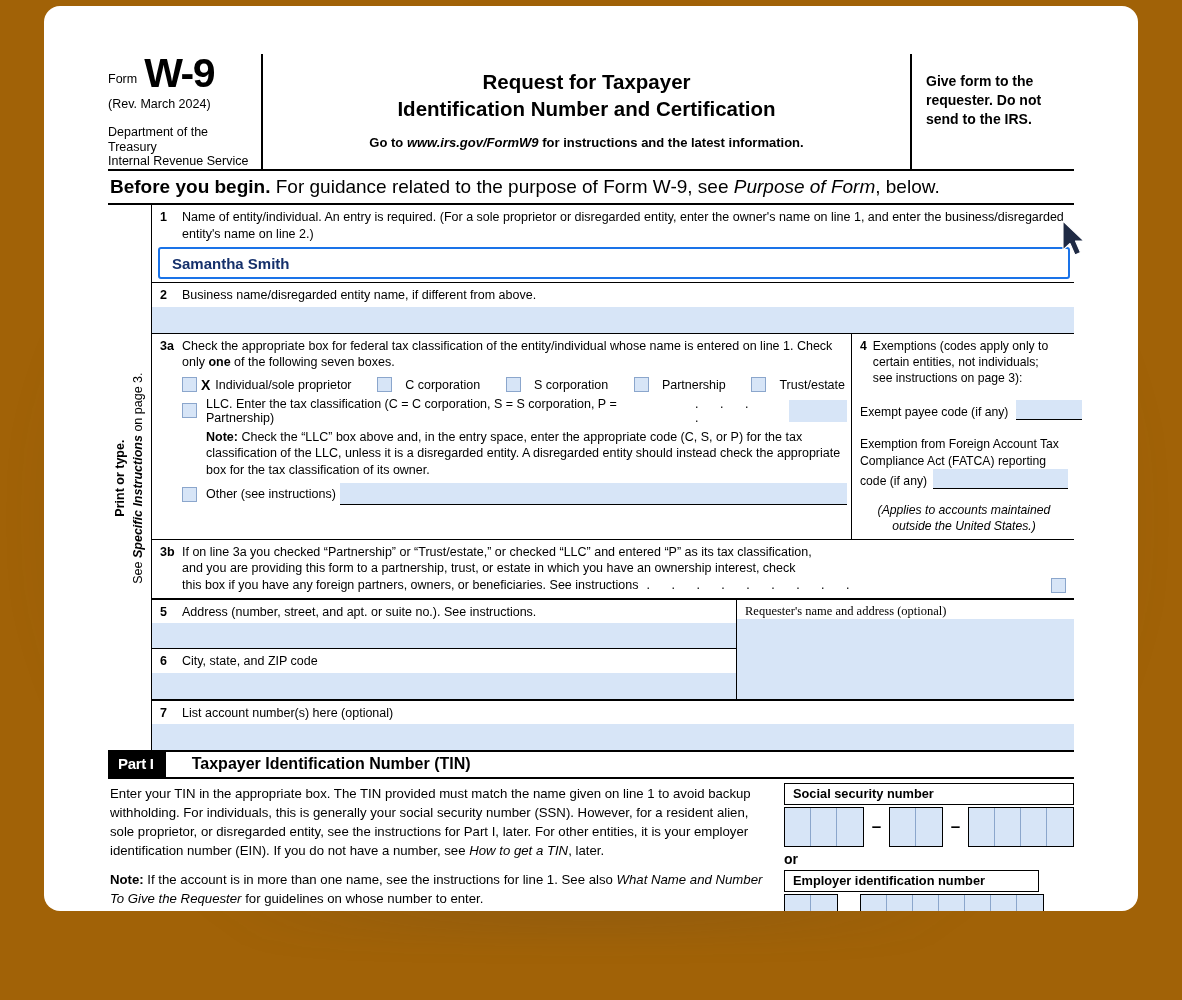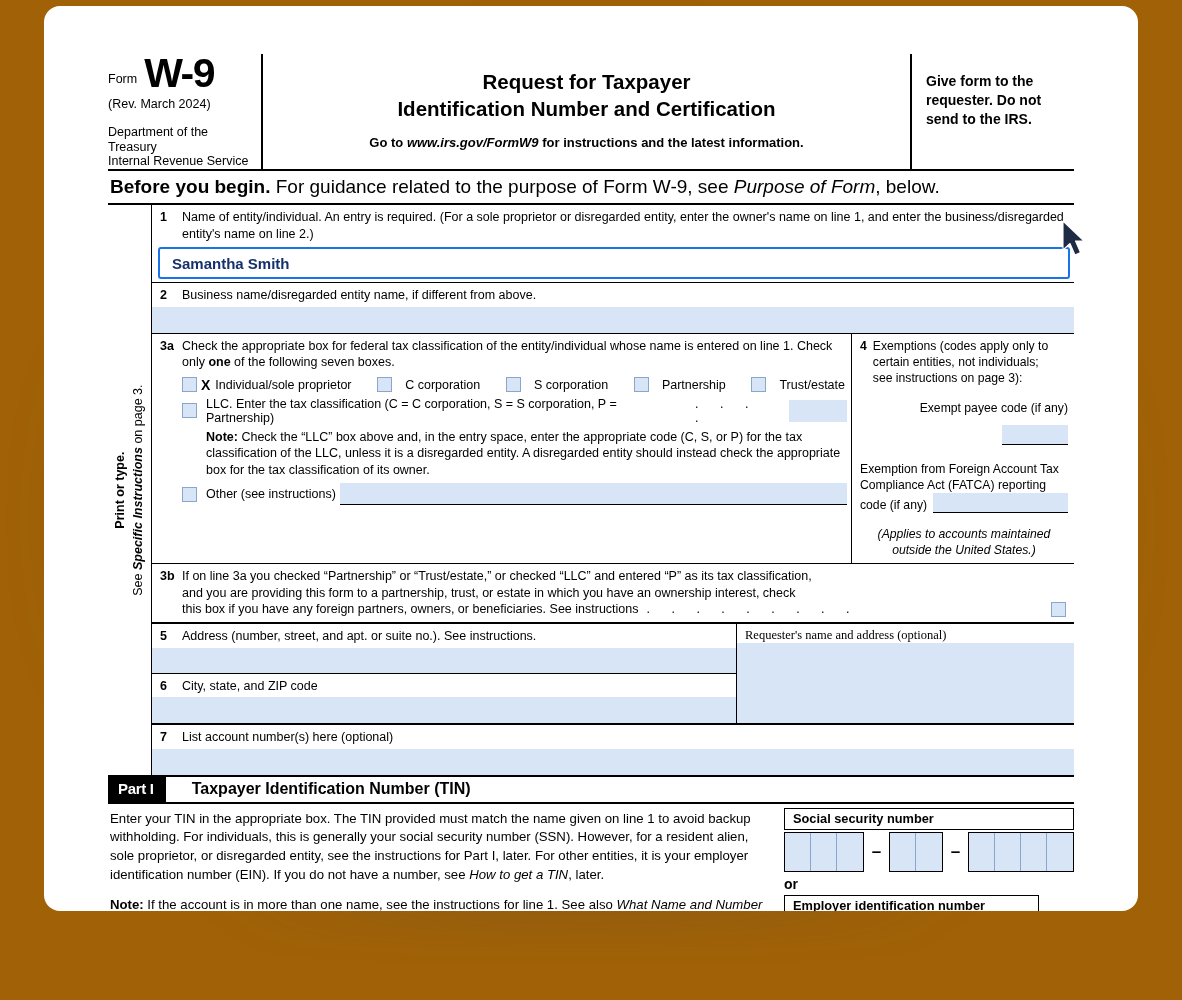--- a/index.html
+++ b/index.html
@@ -182,21 +182,21 @@
   .other-row .cb { margin-right: 9px; }
   .other-row .lbl { white-space: nowrap; margin-right: 4px; }
   .other-fill {
     flex: 1; height: 22px;
     background: #d7e5f7;
     border-bottom: 1px solid #000;
   }
 
   .col4 .c4-head { display: flex; gap: 6px; }
   .col4 .c4-head .n { font-weight: bold; }
-  .ex-row { display: flex; align-items: flex-end; gap: 8px; margin-top: 14px; flex-direction: column; }
+  .ex-row { display: flex; align-items: flex-end; gap: 8px; margin-top: 14px; }
   .ex-row .lbl { white-space: nowrap; }
   .ex-blank {
     width: 66px; height: 20px;
     background: #d7e5f7;
     border-bottom: 1px solid #000;
     flex: none;
   }
   .fatca-lbl { margin-top: 16px; line-height: 1.33; }
   .fatca-line { display: flex; align-items: flex-end; gap: 6px; }
   .fatca-blank {

